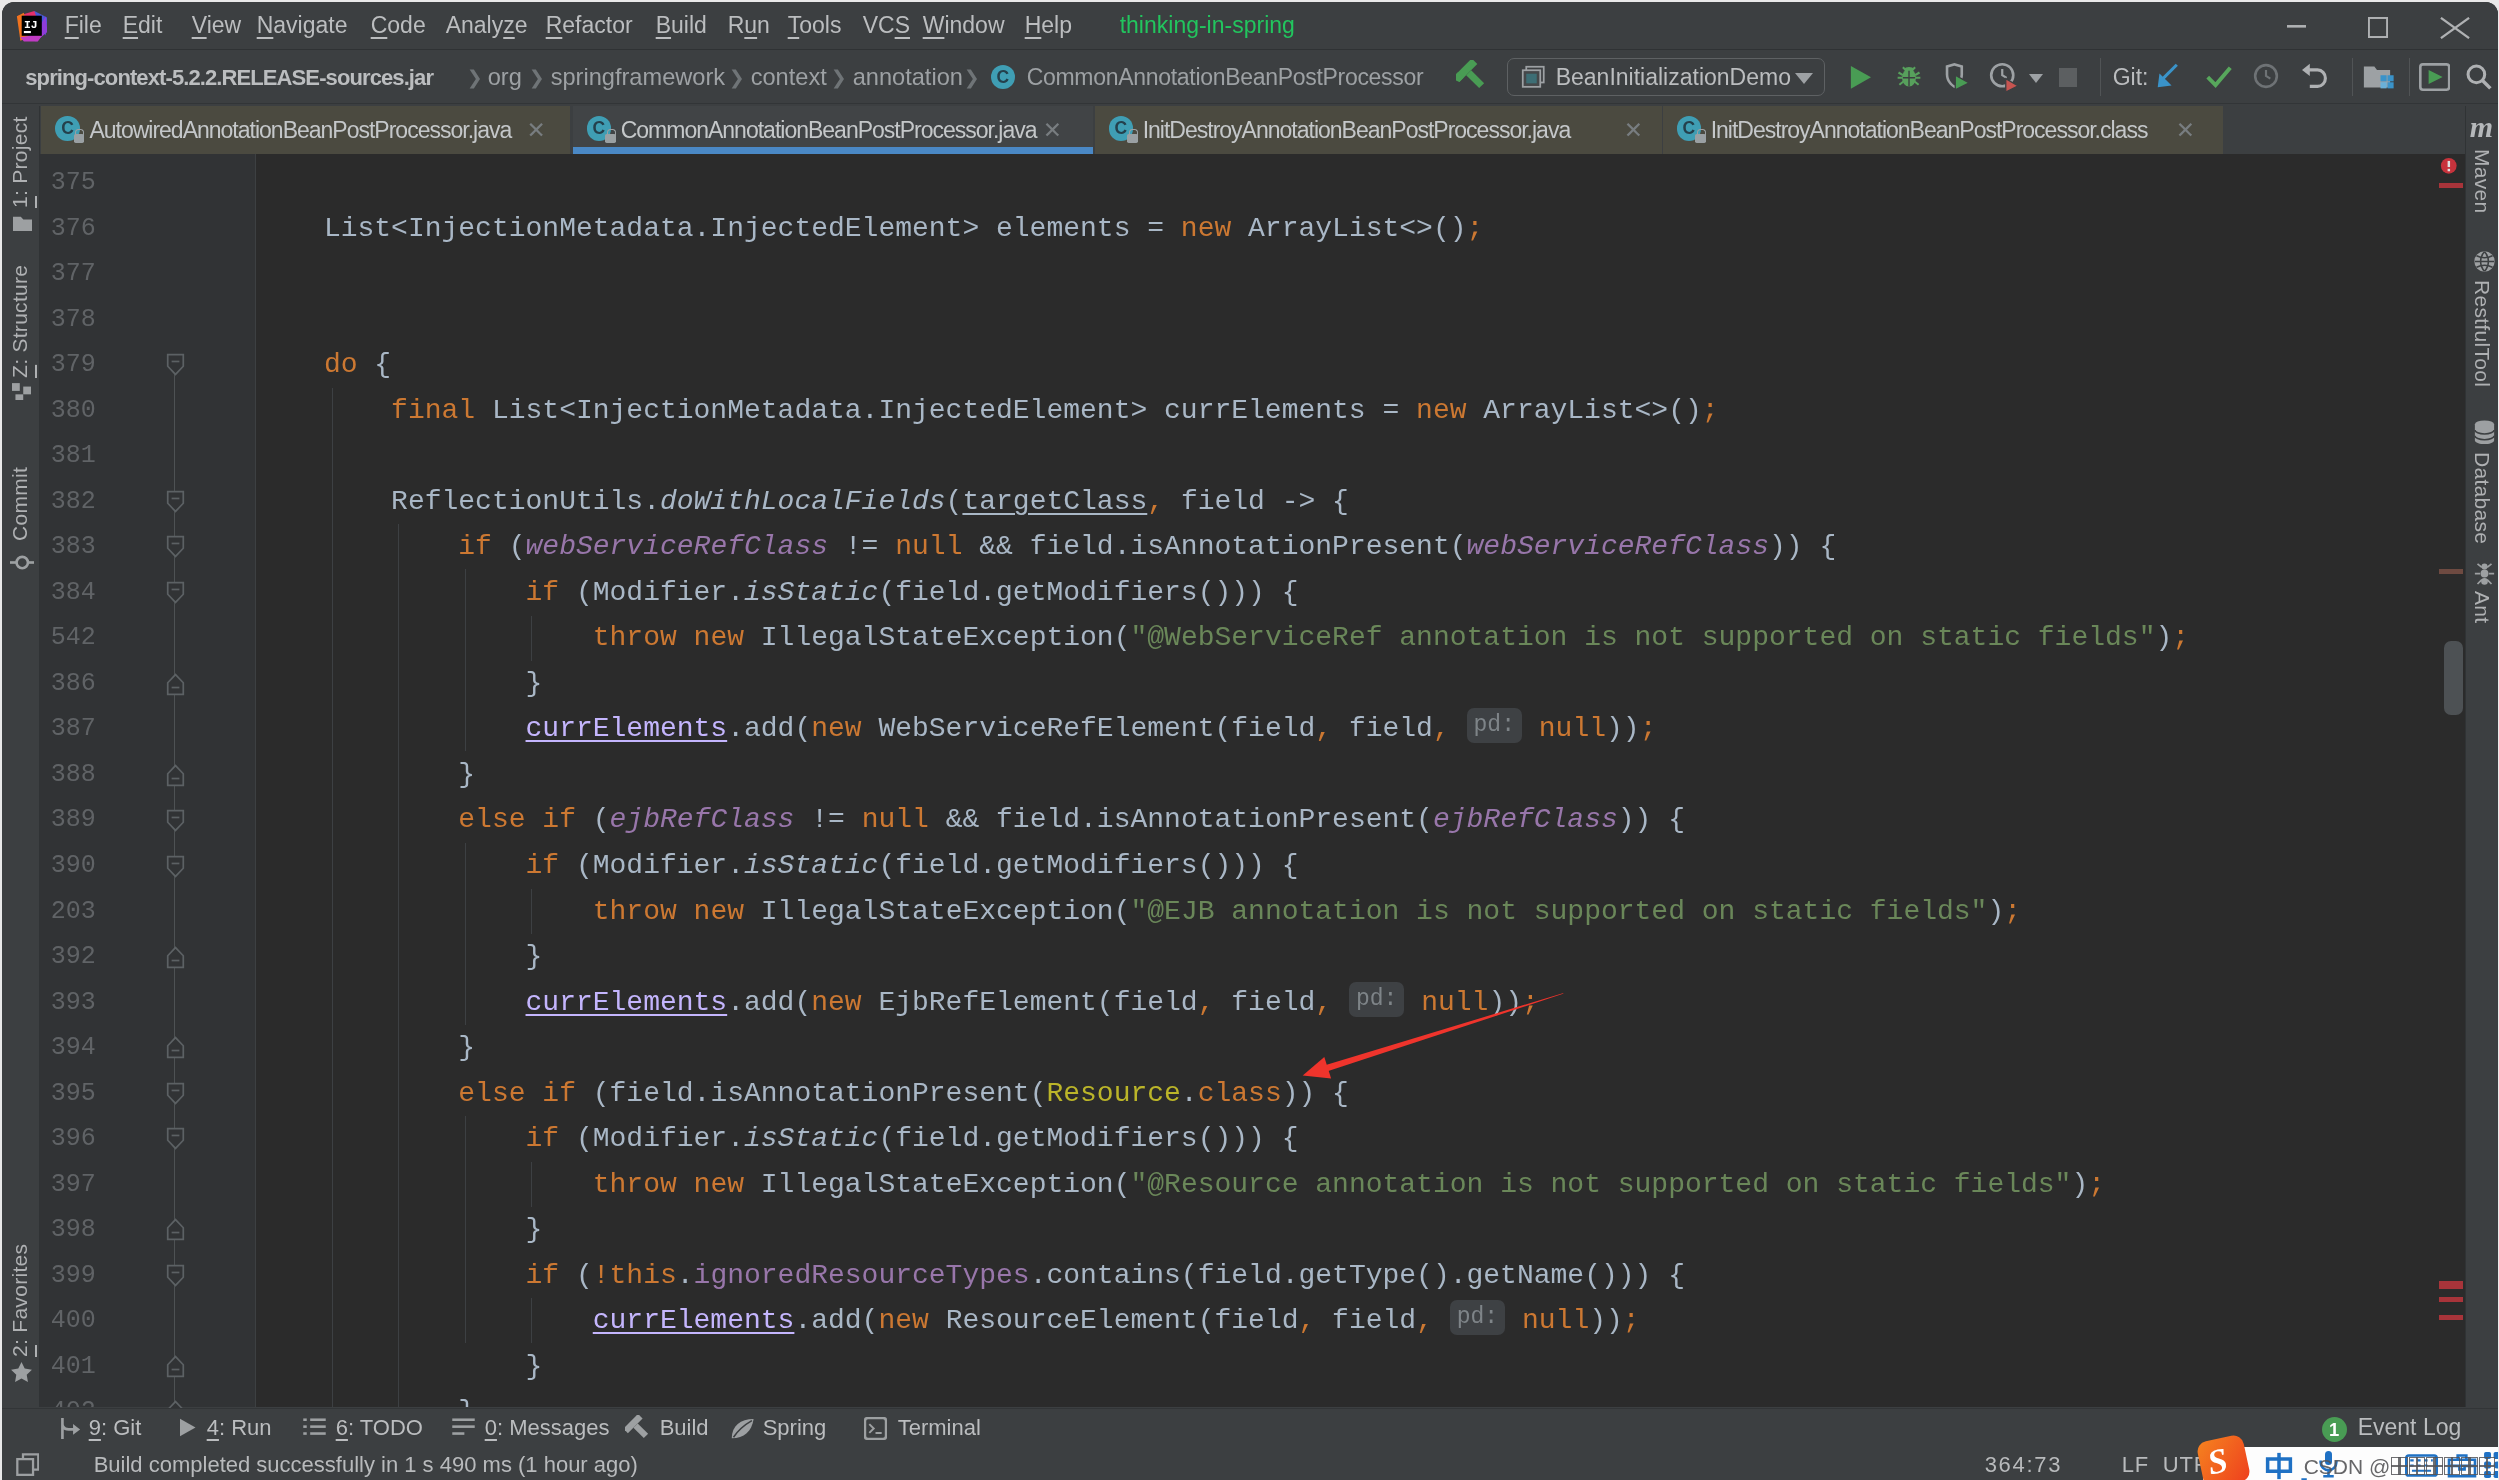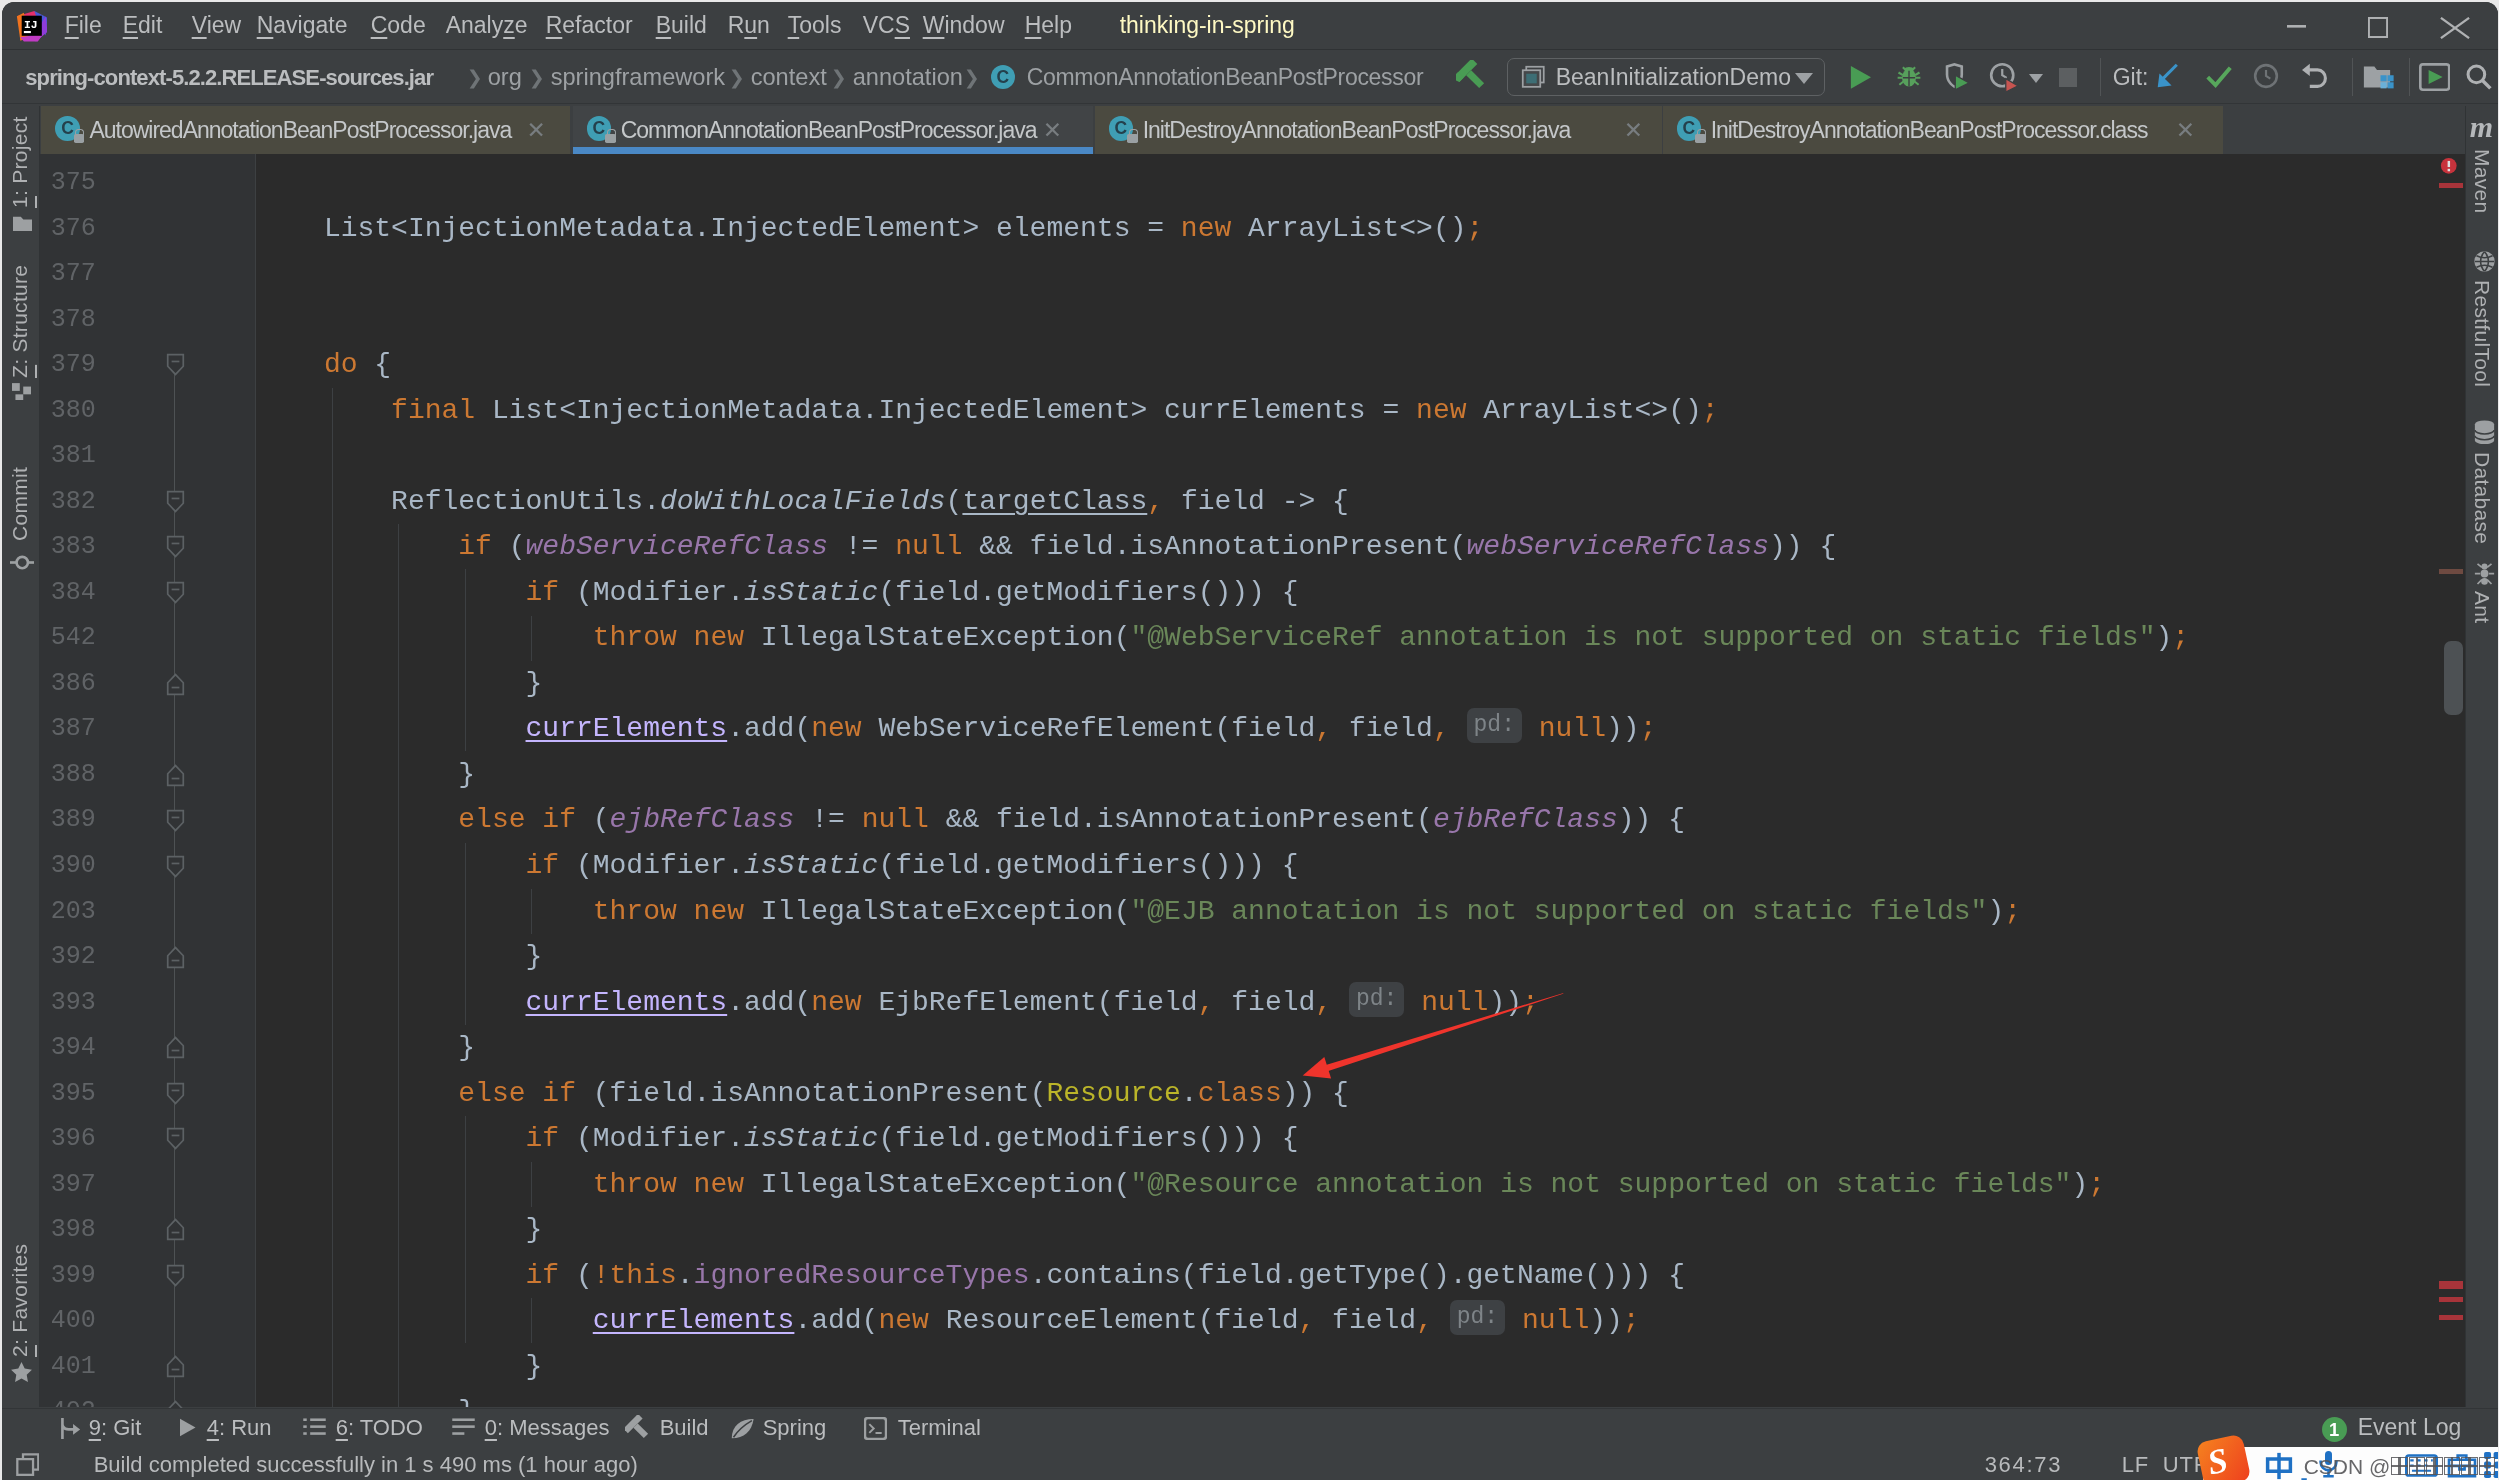--- a/index.html
+++ b/index.html
@@ -1,21 +1,21 @@
 <!DOCTYPE html>
 <html style="font-size:14px"><head><meta charset="utf-8"><style>
 * { margin:0; padding:0; box-sizing:border-box; }
 html,body { width:2500px; height:1481px; overflow:hidden; background:#e8e8e8; }
 body { font-family:"Liberation Sans",sans-serif; position:relative; }
 #win { position:absolute; left:1.7px; top:1.7px; width:2496px; height:1479px; background:#3c3f41; border-radius:12.2px 12.2px 0 0; overflow:hidden; }
 .abs { position:absolute; }
 #titlebar { position:absolute; left:0; top:0; width:100%; height:48px; background:#3c3f41; border-bottom:1.7px solid #2f3234; }
 .menu { position:absolute; top:0; height:46px; line-height:46px; font-size:23px; color:#bbbdbf; }
 u { text-decoration-thickness:1.7px; text-underline-offset:4.4px; }
-#title { position:absolute; top:0; height:46px; line-height:46px; font-size:23px; color:#fef9c3; left:1118px; }
+#title { position:absolute; top:0; height:46px; line-height:46px; font-size:23px; color:#22c55e; left:1118px; }
 #navrow { position:absolute; left:0; top:50px; width:100%; height:52px; background:#3c3f41; border-bottom:1.7px solid #323537; }
 .bc { position:absolute; top:0; height:51px; line-height:51px; font-size:23.6px; color:#9da1a4; }
 .bcsep { color:#6f7477; font-size:19px; }
 #tabrow { position:absolute; left:38px; top:104px; width:2461px; height:48px; background:#3c3f41; }
 .tab { position:absolute; top:0px; height:48px; background:#4b4a40; }
 .tab.sel { background:#414446; }
 .ticon { position:absolute; left:14px; top:10.5px; }
 .ttext { position:absolute; left:48px; top:0; height:48px; line-height:48px; font-size:23px; letter-spacing:-1px; color:#c4c7c9; white-space:nowrap; }
 .tabund { position:absolute; top:41px; height:7px; background:#4a88c5; z-index:3; }
 .cicon { display:inline-block; position:relative; width:24.5px; height:24.5px; border-radius:50%; background:#3f9eb4; color:#24404c; font-size:17.5px; line-height:24.5px; text-align:center; font-weight:bold; }

